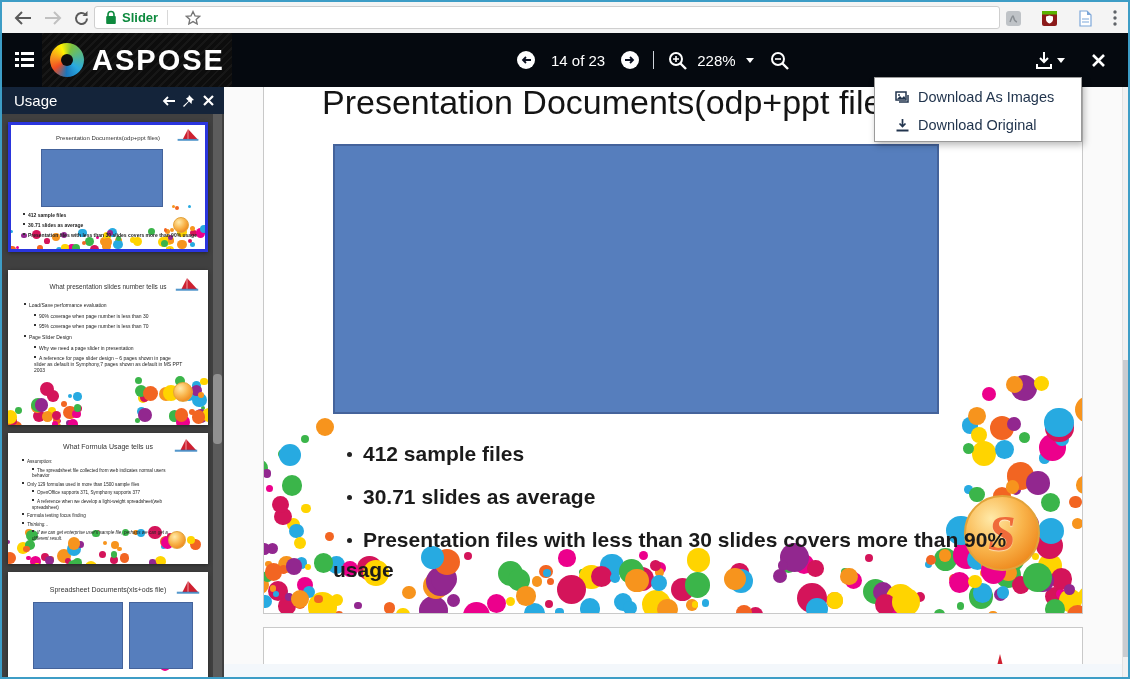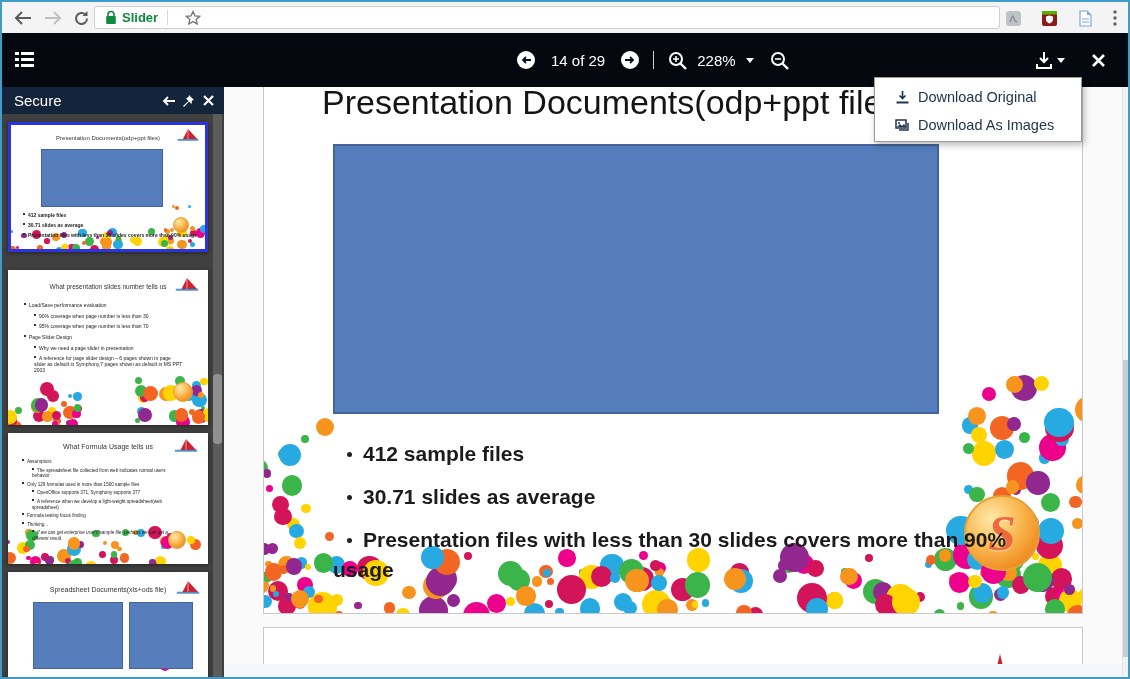--- a/index.html
+++ b/index.html
@@ -160,27 +160,31 @@
           <g fill="#fff">
             <rect y="0" width="4" height="3"></rect>
             <rect x="6" y="0" width="13" height="3"></rect>
             <rect y="6" width="4" height="3"></rect>
             <rect x="6" y="6" width="13" height="3"></rect>
             <rect y="12" width="4" height="3"></rect>
             <rect x="6" y="12" width="13" height="3"></rect>
           </g>
         </svg>
     </div>
+    <div class="logo">
+      <span class="swirl"></span>
+      <span class="brand">ASPOSE</span>
+    </div>
     <div class="tb-center">
       <span class="circ-btn">
         <svg width="10" height="8" viewBox="0 0 10 8">
             <path d="M10 4H2M5 1L2 4l3 3" stroke="#0b1020" stroke-width="1.8" fill="none"></path>
           </svg>
       </span>
-      <span class="page-label">14 of 29</span>
+      <span class="page-label">14 of 23</span>
       <span class="circ-btn">
         <svg width="10" height="8" viewBox="0 0 10 8">
             <path d="M0 4h8M5 1l3 3-3 3" stroke="#0b1020" stroke-width="1.8" fill="none"></path>
           </svg>
       </span>
       <span class="tb-sep"></span>
       <span>
         <svg width="19" height="19" viewBox="0 0 19 19">
             <circle cx="8" cy="8" r="6" stroke="#fff" stroke-width="2" fill="none"></circle>
             <path d="M12.5 12.5L18 18" stroke="#fff" stroke-width="2.4"></path>
@@ -209,39 +213,39 @@
         <svg width="15" height="15" viewBox="0 0 15 15">
             <path d="M2 2l11 11M13 2L2 13" stroke="#fff" stroke-width="2.6"></path>
           </svg>
       </span>
     </div>
   </div>
 
   <div class="dropdown">
     <div class="dd-item">
       <svg width="15" height="15" viewBox="0 0 15 15">
-          <path d="M7.5 1v7M4.5 5.5l3 3 3-3" stroke="#22354e" stroke-width="1.7" fill="none"></path>
-          <path d="M1.5 11.5h12v2h-12z" fill="#22354e"></path>
-        </svg>
-      <span>Download Original</span>
-    </div>
-    <div class="dd-item">
-      <svg width="15" height="15" viewBox="0 0 15 15">
           <rect x="1" y="2" width="10" height="8" fill="none" stroke="#22354e" stroke-width="1.5"></rect>
           <circle cx="4" cy="5" r="1" fill="#22354e"></circle>
           <path d="M2 9l3-3 2 2 2-2 2 3" fill="#22354e"></path>
           <path d="M13 5v7H4" stroke="#22354e" stroke-width="1.5" fill="none"></path>
         </svg>
       <span>Download As Images</span>
     </div>
+    <div class="dd-item">
+      <svg width="15" height="15" viewBox="0 0 15 15">
+          <path d="M7.5 1v7M4.5 5.5l3 3 3-3" stroke="#22354e" stroke-width="1.7" fill="none"></path>
+          <path d="M1.5 11.5h12v2h-12z" fill="#22354e"></path>
+        </svg>
+      <span>Download Original</span>
+    </div>
   </div>
 
   <div class="sidebar">
     <div class="pages-header">
-      <span class="pages-title">Secure</span>
+      <span class="pages-title">Usage</span>
       <span class="ph-ico">
         <svg width="13" height="10" viewBox="0 0 13 10">
             <path d="M13 5H2M6 1L2 5l4 4" stroke="#fff" stroke-width="1.8" fill="none"></path>
           </svg>
       </span>
       <span class="ph-ico">
         <svg width="12" height="12" viewBox="0 0 12 12">
             <path d="M7 0l5 5-2 .5L9.5 9 7 6.5 2 12l-1-1 5.5-5L4 3.5 6.5 2z" fill="#fff"></path>
           </svg>
       </span>

